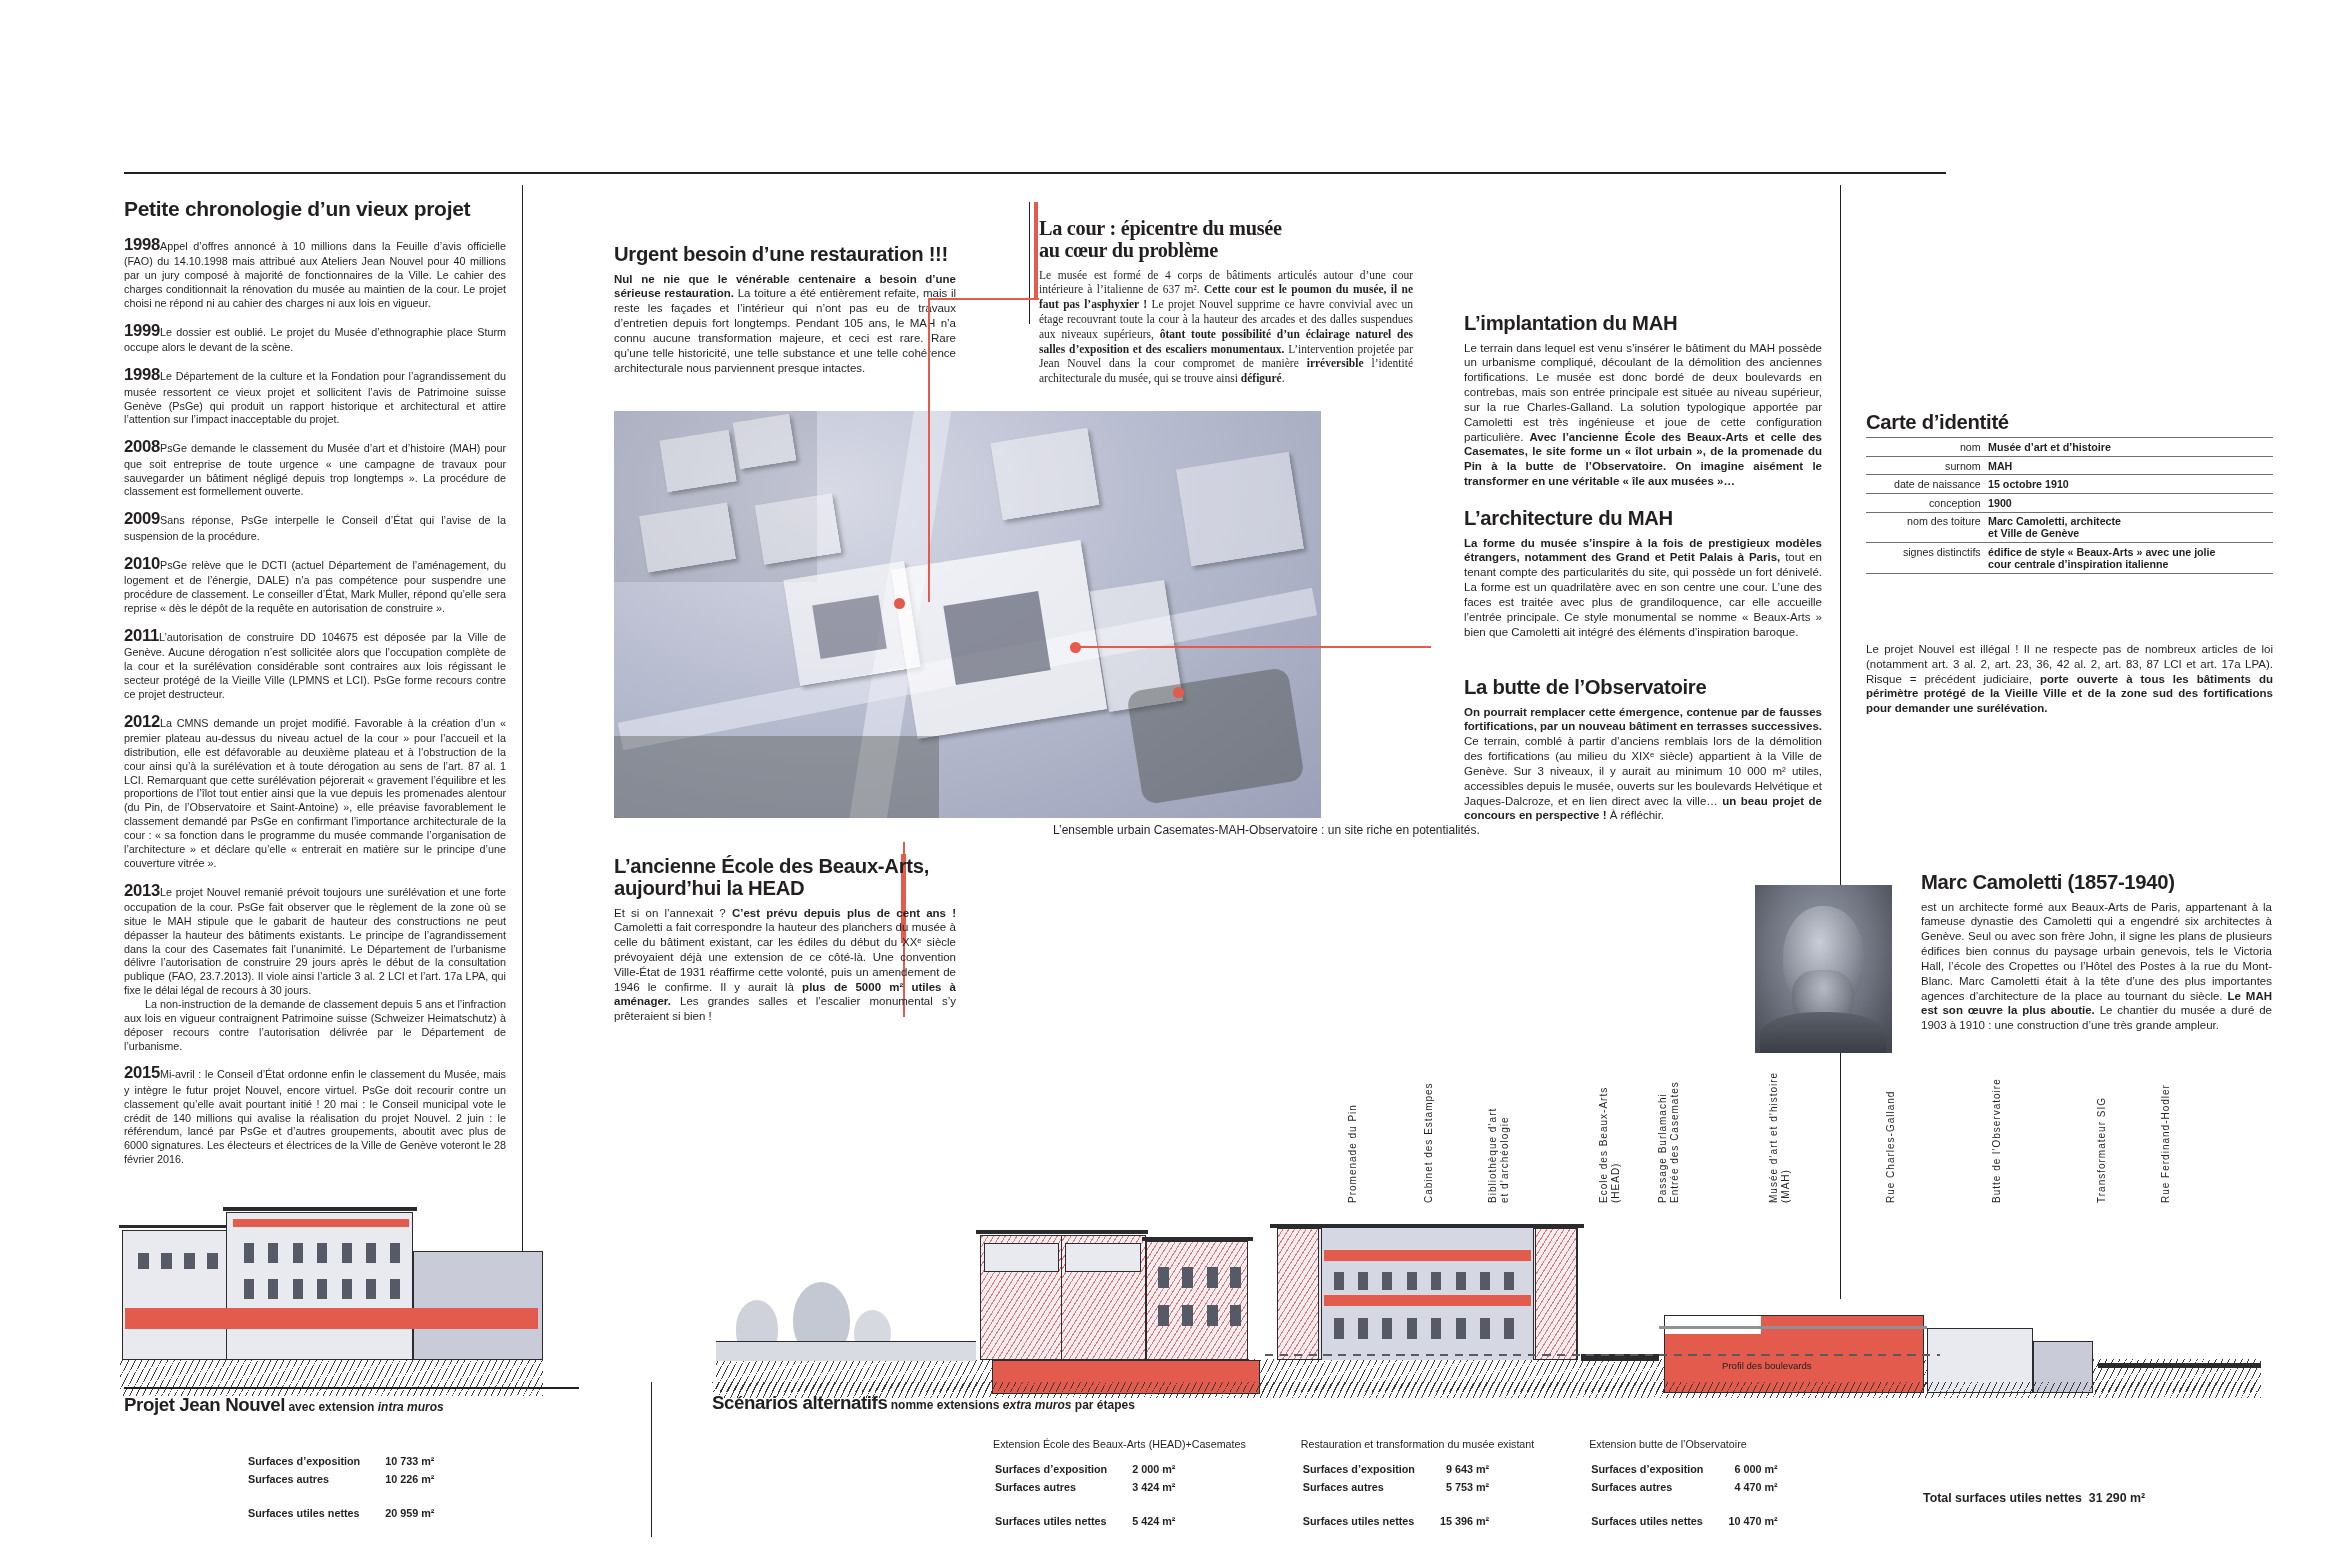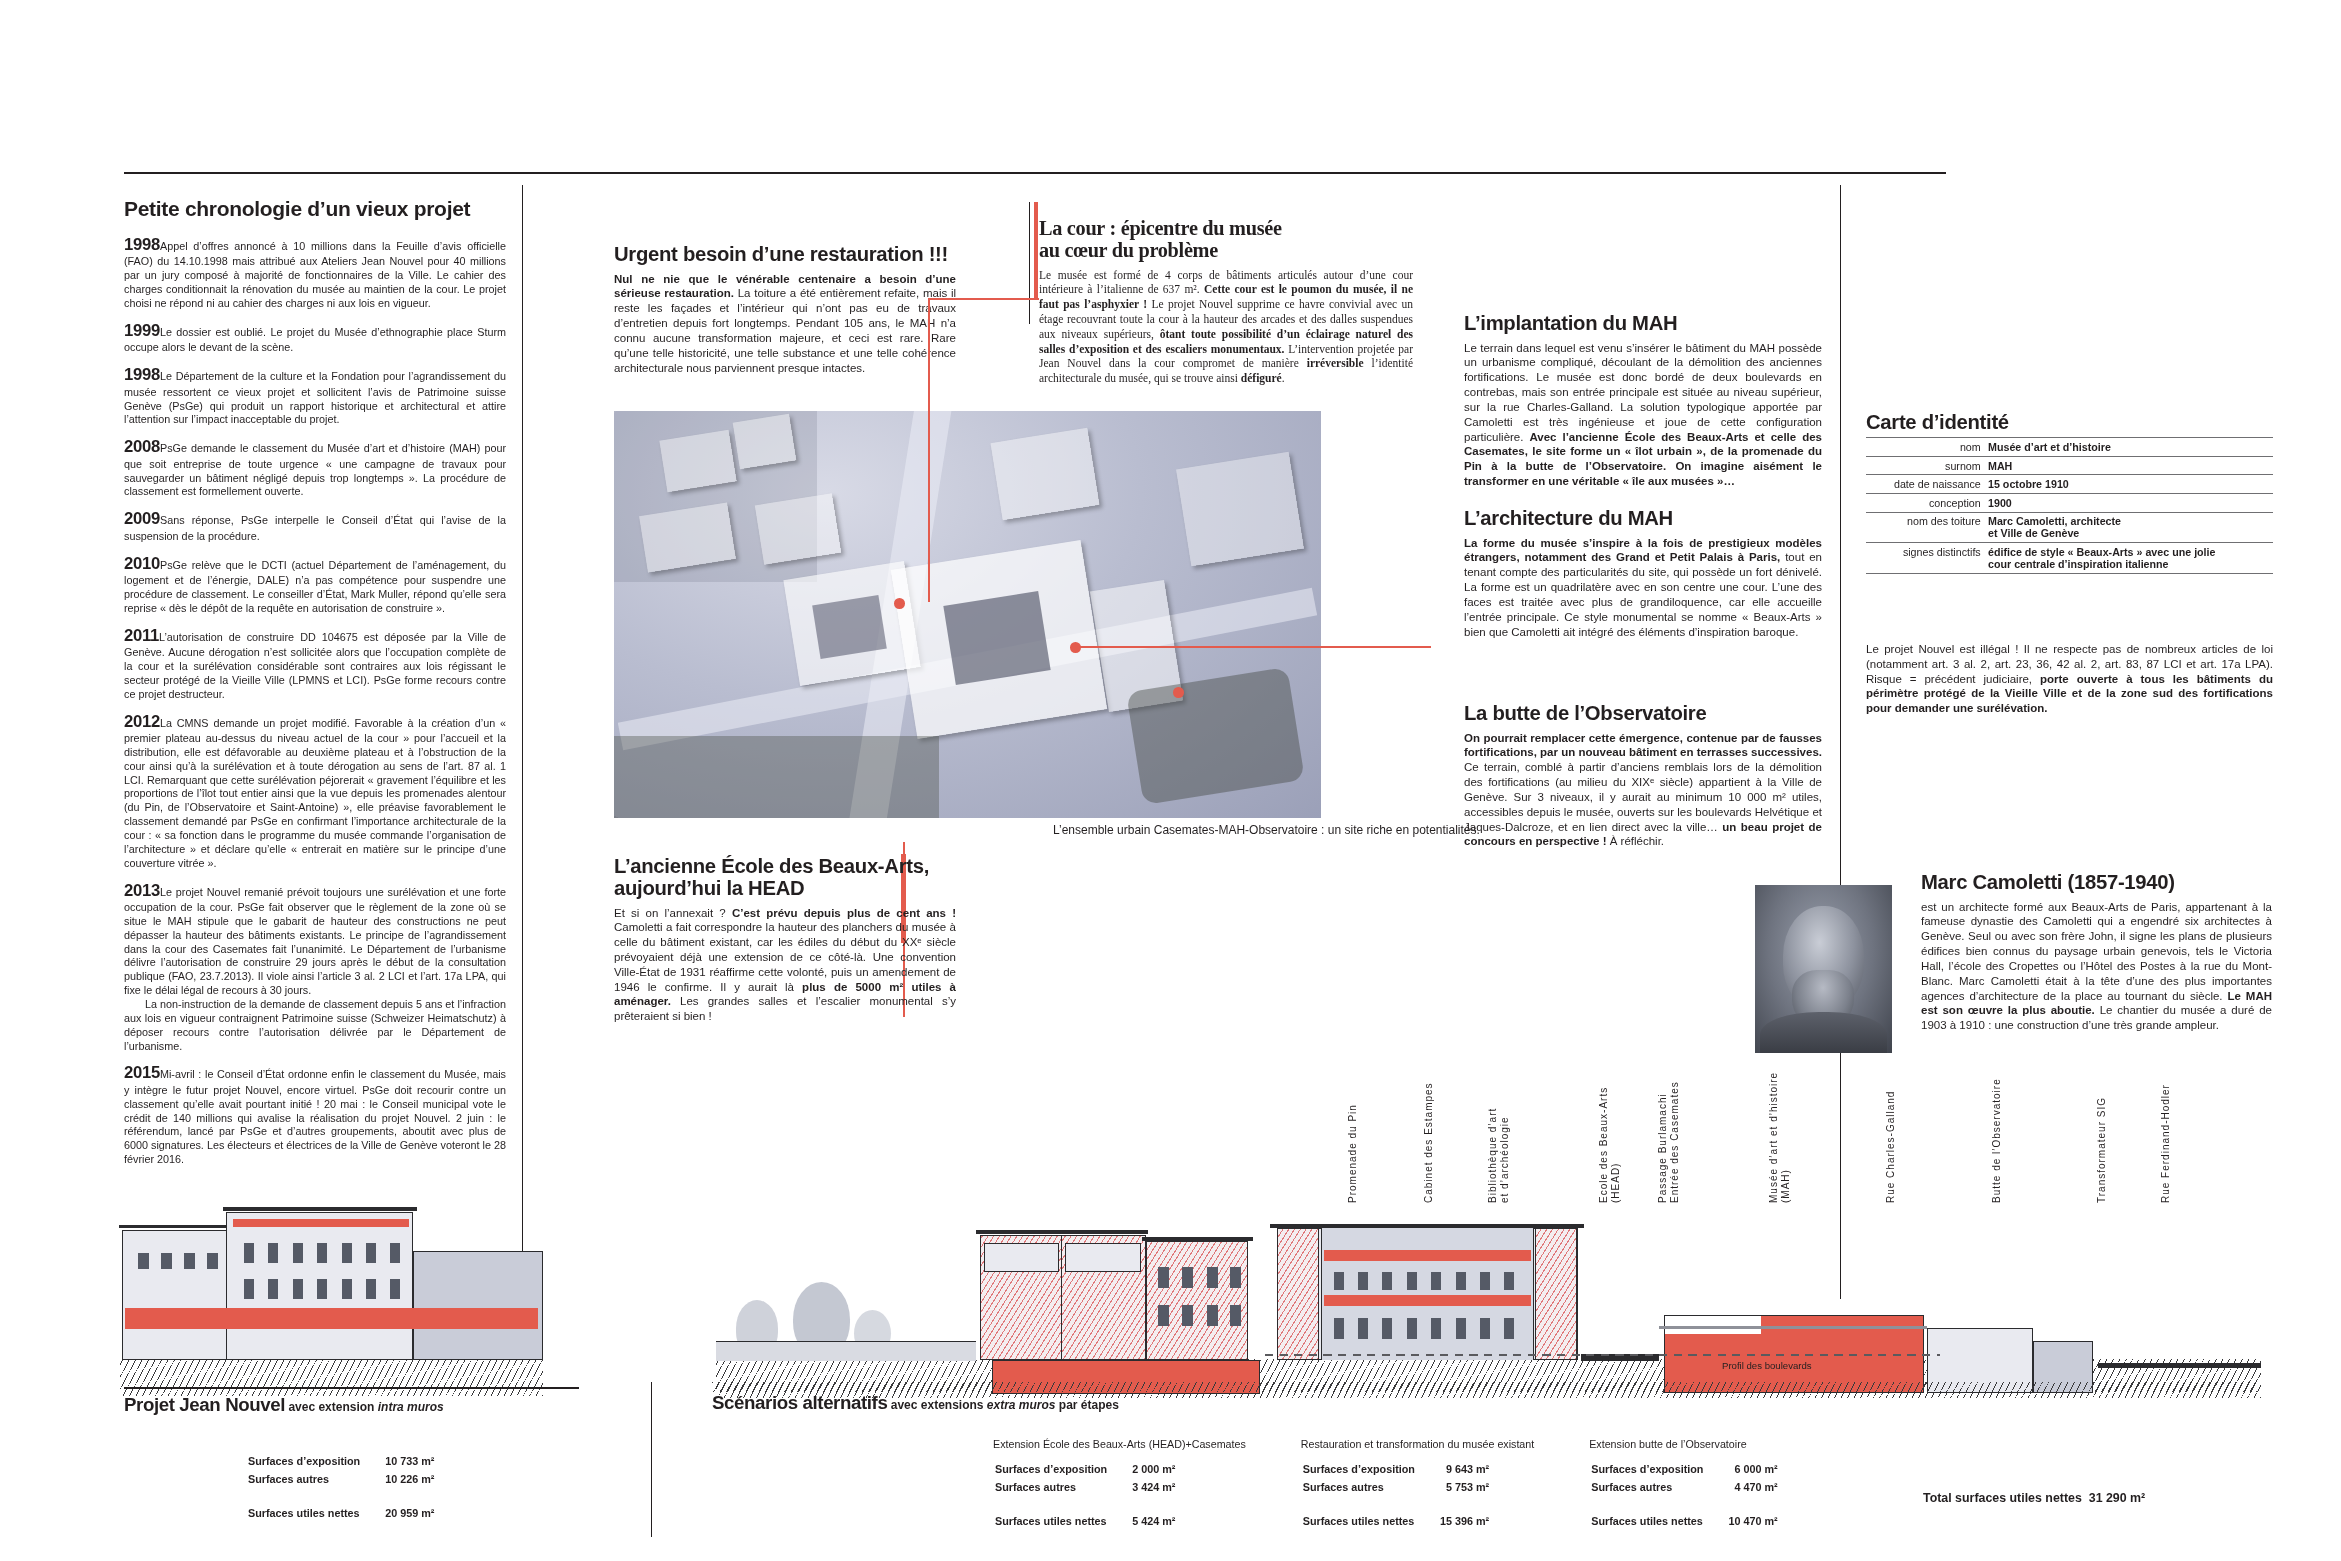--- a/index.html
+++ b/index.html
@@ -89,21 +89,21 @@
   .ph-dark { position: absolute; background: rgba(60,63,86,.40); }
   .ph-road { position: absolute; background: rgba(235,237,245,.55); }
   #photo-caption {
     position: absolute; left: 1053px; top: 823px; width: 455px;
     font-size: 12px; color: #231f20;
   }
   #sec-head { position: absolute; left: 614px; top: 856px; width: 342px; }
 
   
   #sec-cour { position: absolute; left: 1039px; top: 218px; width: 374px; font-family: Liberation Serif, serif; }
-  #sec-butte { position: absolute; left: 1464px; top: 703px; width: 358px; }
+  #sec-butte { position: absolute; left: 1464px; top: 677px; width: 358px; }
 
   
   #sec-implantation { position: absolute; left: 1464px; top: 313px; width: 358px; }
   #sec-architecture { position: absolute; left: 1464px; top: 508px; width: 358px; }
 
   
   #col5 { position: absolute; left: 1866px; top: 411px; width: 407px; }
   #carte h3 { font-size: 20.3px; font-weight: bold; letter-spacing: -0.3px; margin-bottom: 3.3px; }
   #carte table { border-collapse: collapse; width: 100%; font-size: 10.7px; }
   #carte td { padding: 2.8px 0 2.8px 0; vertical-align: top; border-top: 0.8px solid #6f6f72; }
@@ -481,21 +481,21 @@
           </tr>
           <tr>
             <td>Surfaces utiles nettes</td>
             <td class="val">20 959 m²</td>
           </tr>
         </tbody>
       </table>
   </div>
 
   <div id="tbl-alt">
-    <div class="tbl-title"><span>Scénarios alternatifs</span><span class="sub"><span> avec extensions </span><i>extra muros</i><span> par étapes</span></span></div>
+    <div class="tbl-title"><span>Scénarios alternatifs</span><span class="sub"><span> nomme extensions </span><i>extra muros</i><span> par étapes</span></span></div>
     <div id="alt-scenarios" style="display:flex; gap:55px; margin-top:24.4px; margin-left:281px;">
         <div>
           <div class="scenario-head">Extension École des Beaux-Arts (HEAD)+Casemates</div>
           <table class="surf-tbl">
             <tbody>
               <tr>
                 <td>Surfaces d’exposition</td>
                 <td class="val">2 000 m²</td>
               </tr>
               <tr>

